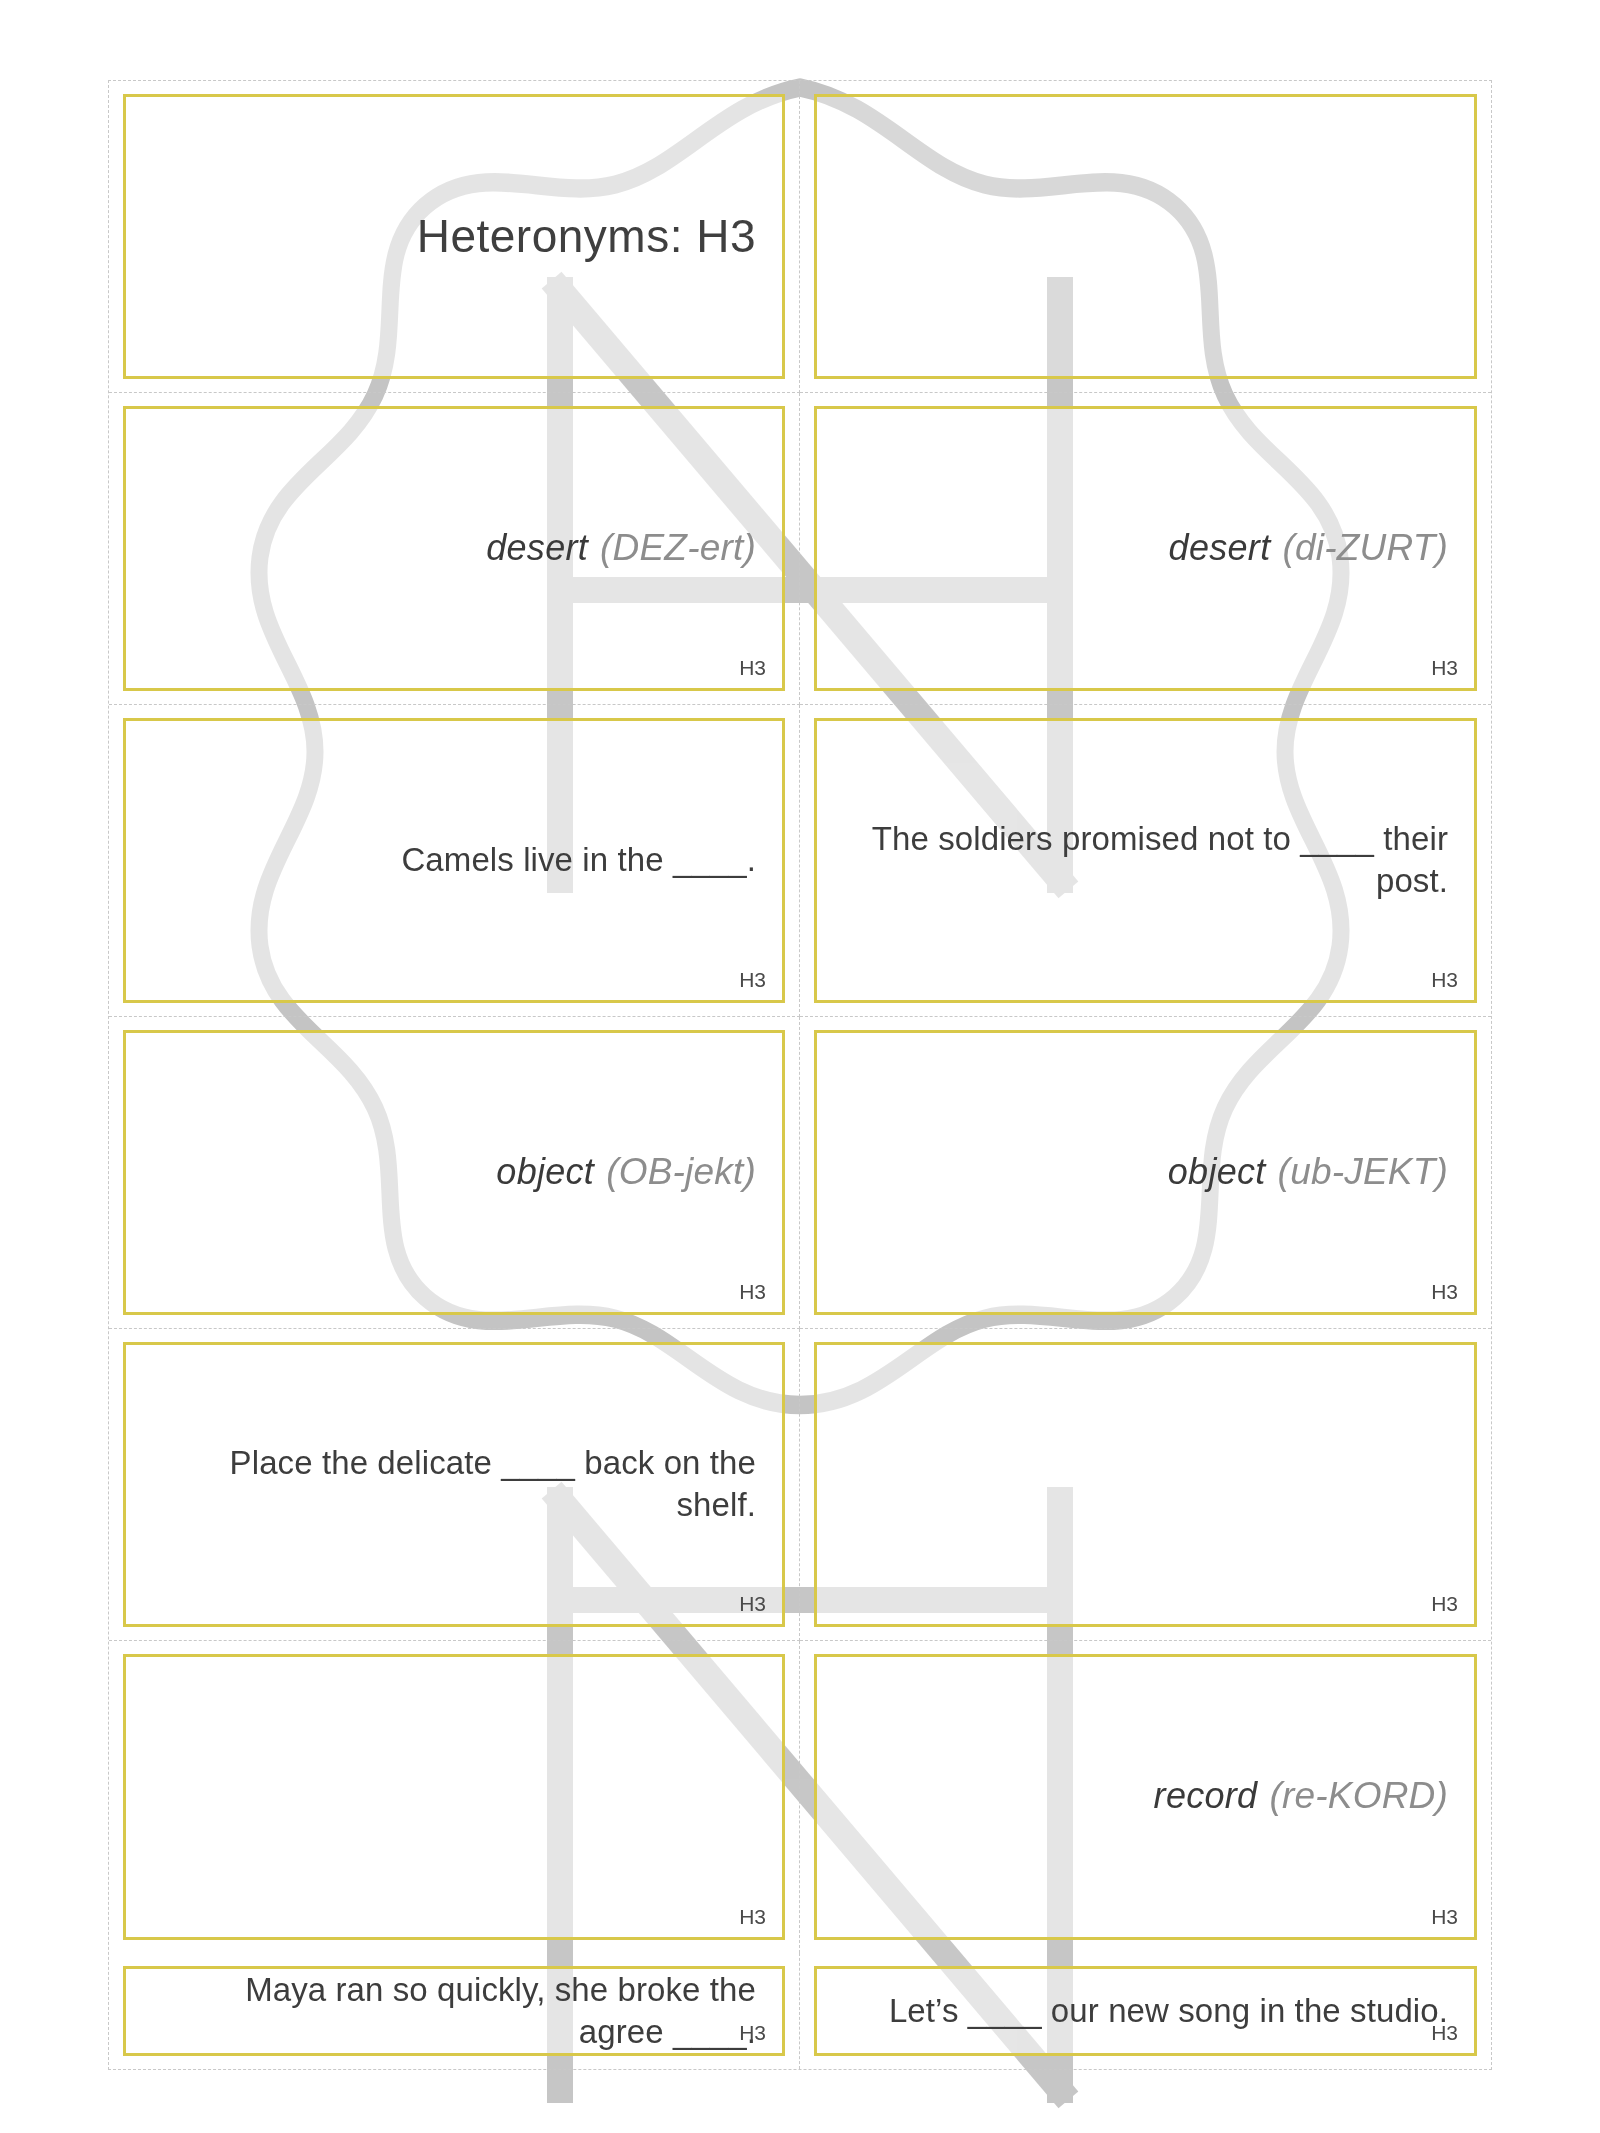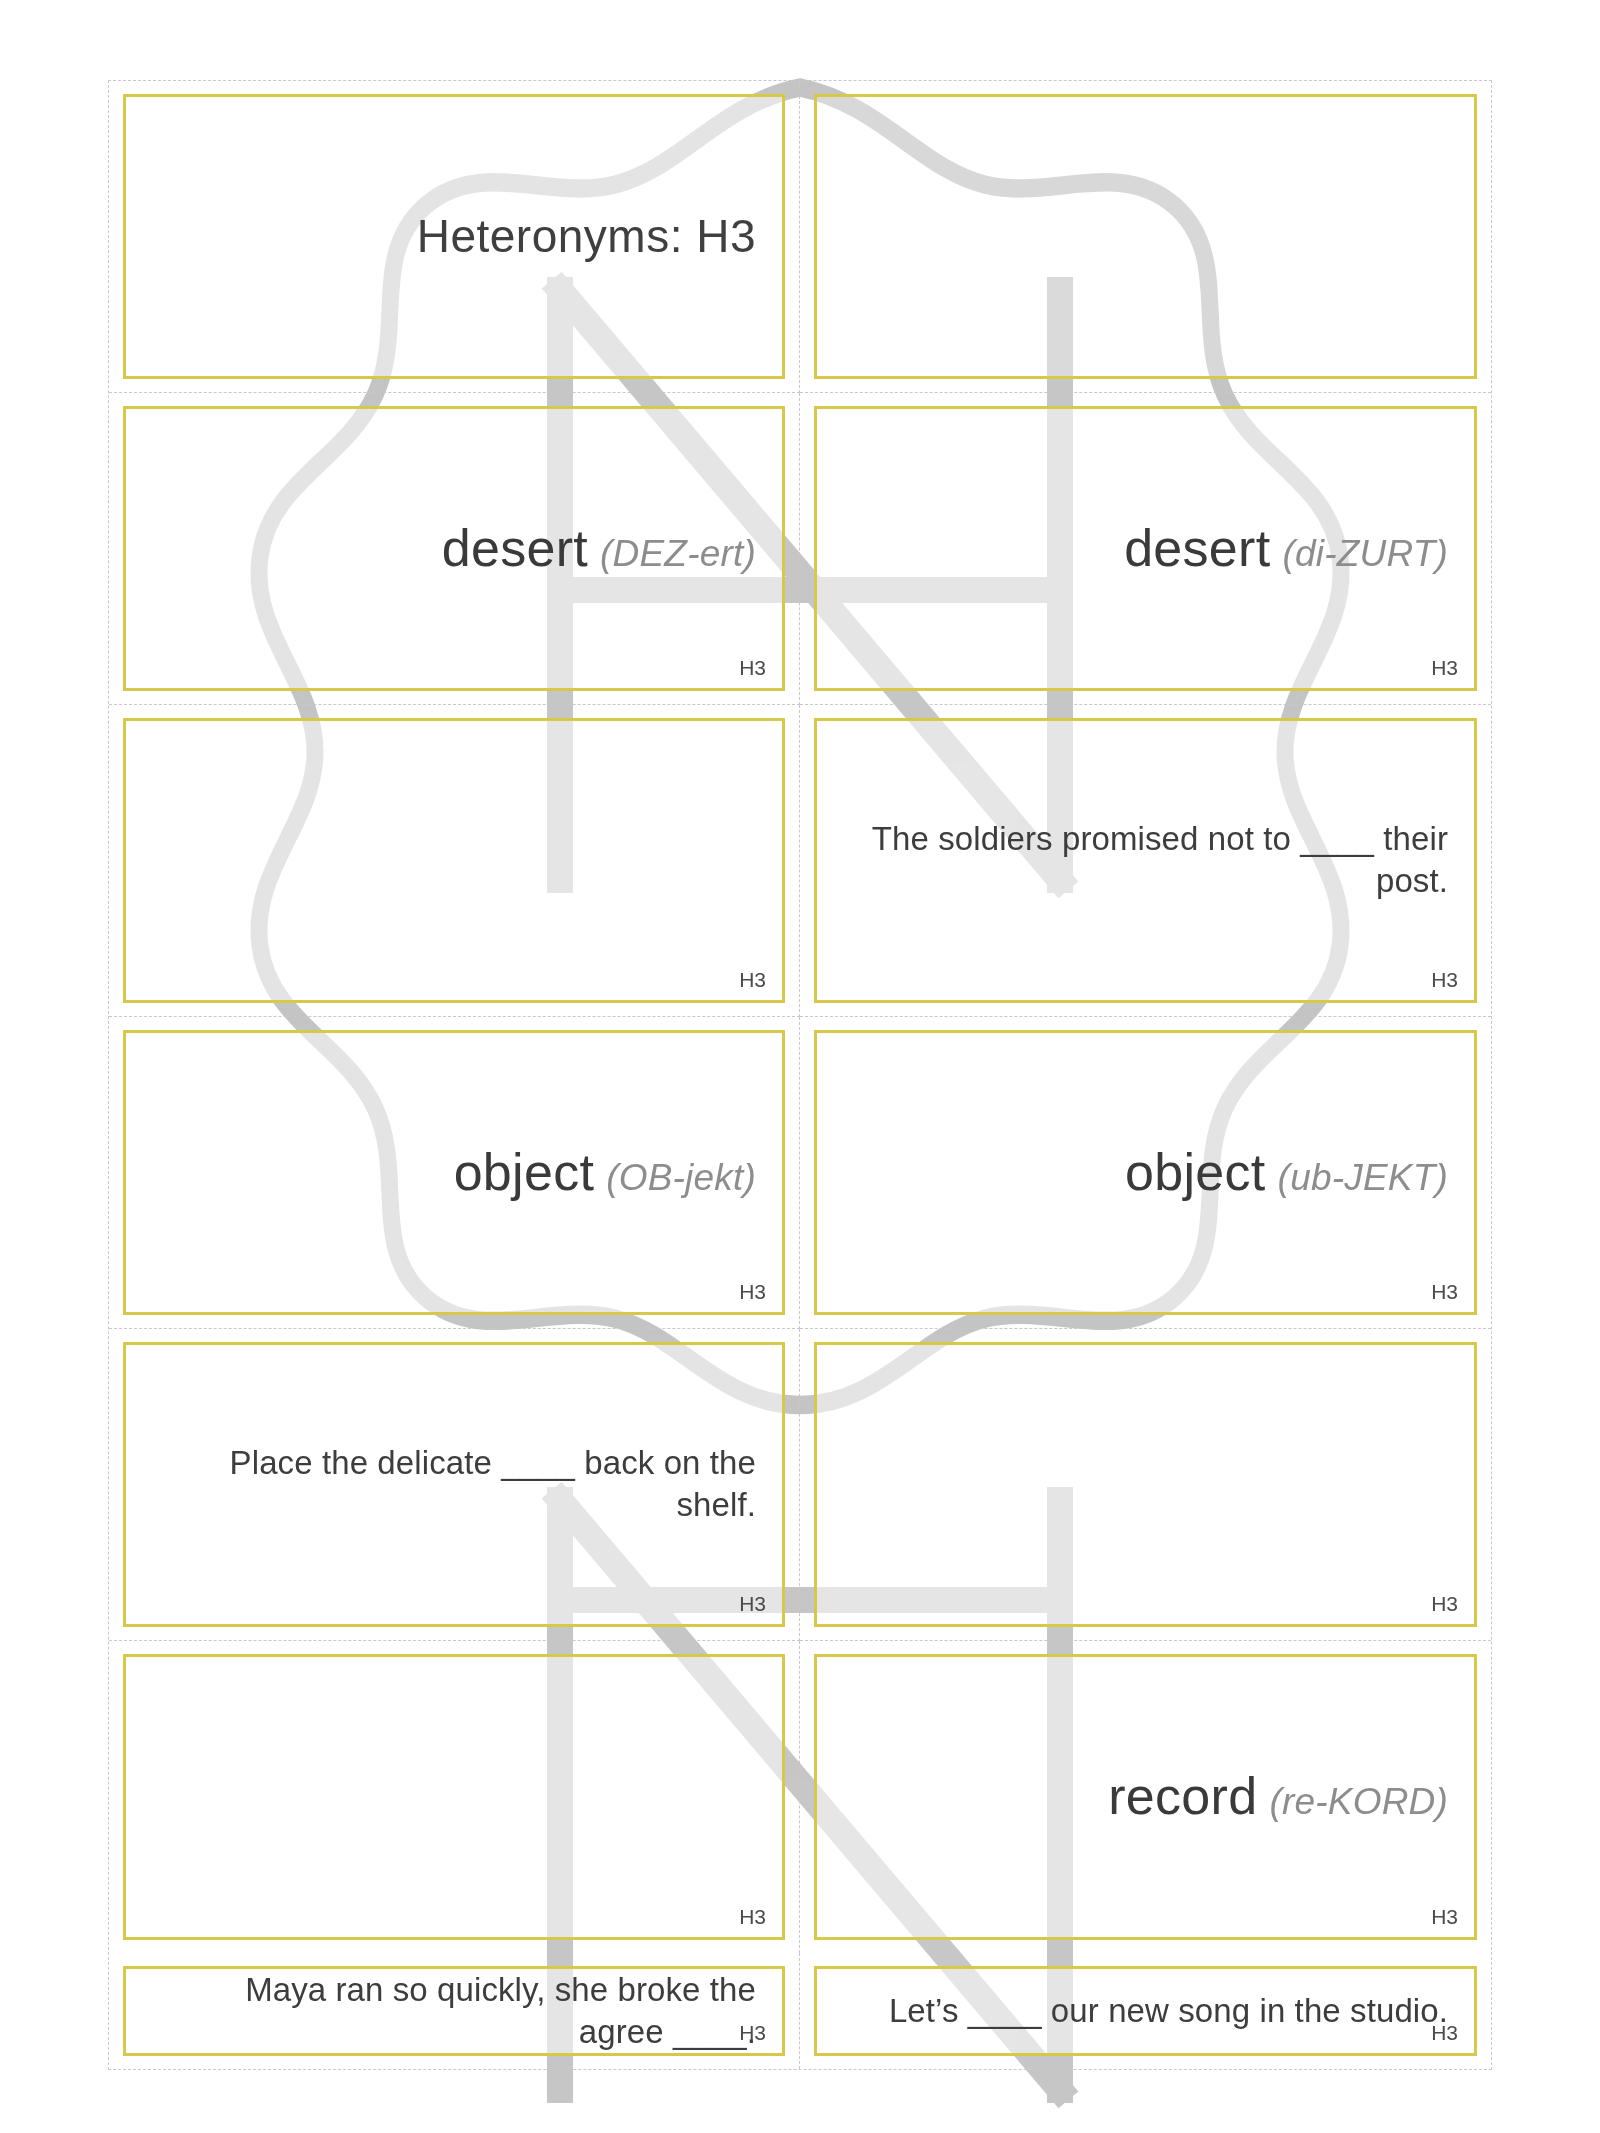--- a/index.html
+++ b/index.html
@@ -77,23 +77,24 @@
     letter-spacing: 0.5px;
     color: #3f3f3f;
   }
 
   
   .word-line {
     white-space: nowrap;
     line-height: 1.1;
   }
   .word {
-    font-size: 52px;
+    font-size: 36px;
     color: #3a3a3a;
     letter-spacing: 0.3px;
+    font-style: italic;
   }
   .pron {
     font-size: 37px;
     font-style: italic;
     color: #8d8d8d;
     margin-left: 12px;
     letter-spacing: 0.2px;
   }
 
   
@@ -192,20 +193,23 @@
         <div class="word-line">
           <span class="word">desert</span><span class="pron">(di-ZURT)</span>
         </div>
       </div>
       <div class="tag">H3</div>
     </div>
   </div>
 
   <div class="cell">
     <div class="card">
+      <div class="card-inner">
+        <div class="sentence">Camels live in the ____.</div>
+      </div>
       <div class="tag">H3</div>
     </div>
   </div>
 
   <div class="cell">
     <div class="card">
       <div class="card-inner">
         <div class="sentence">The soldiers promised not to ____ their post.</div>
       </div>
       <div class="tag">H3</div>

